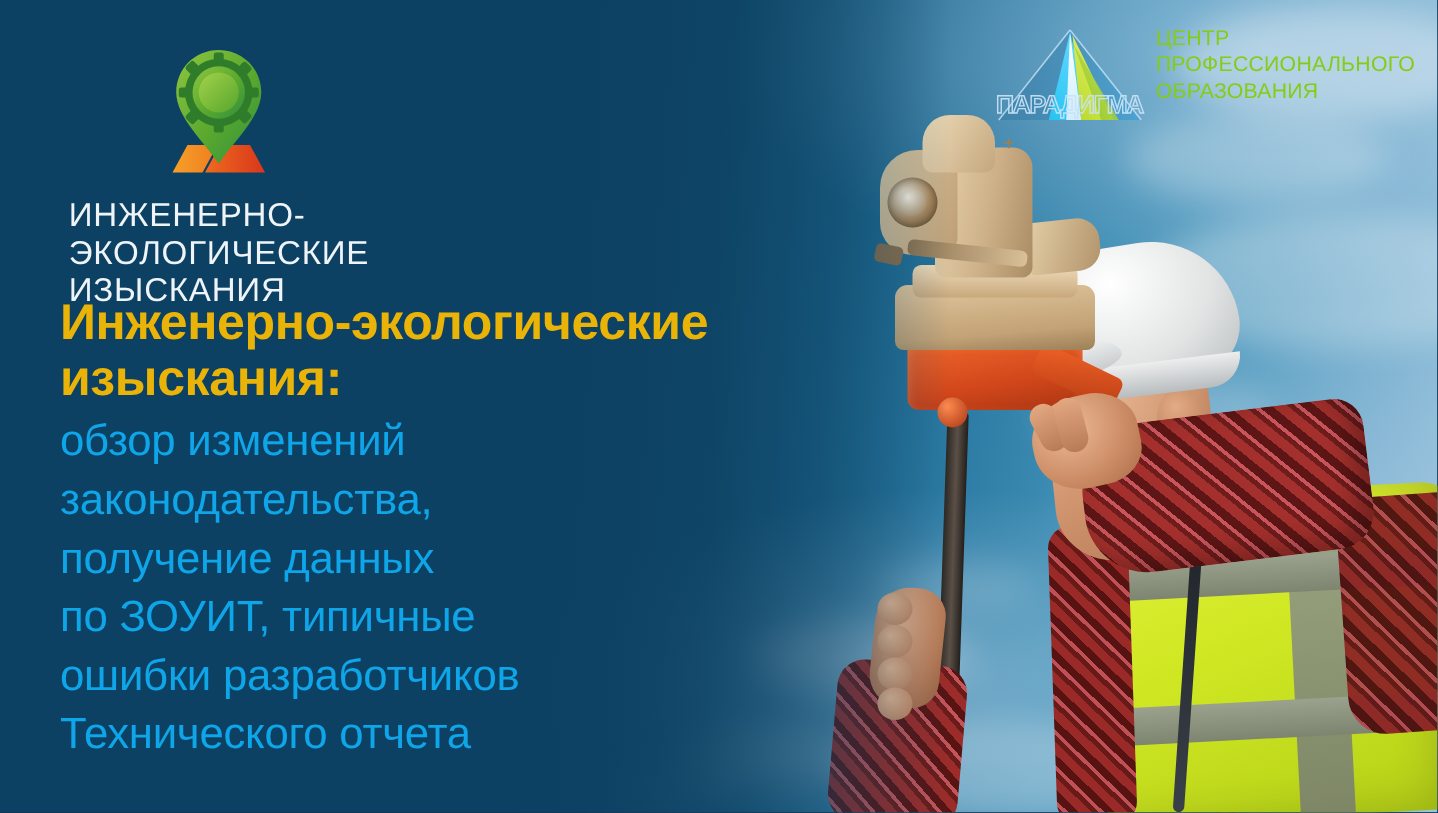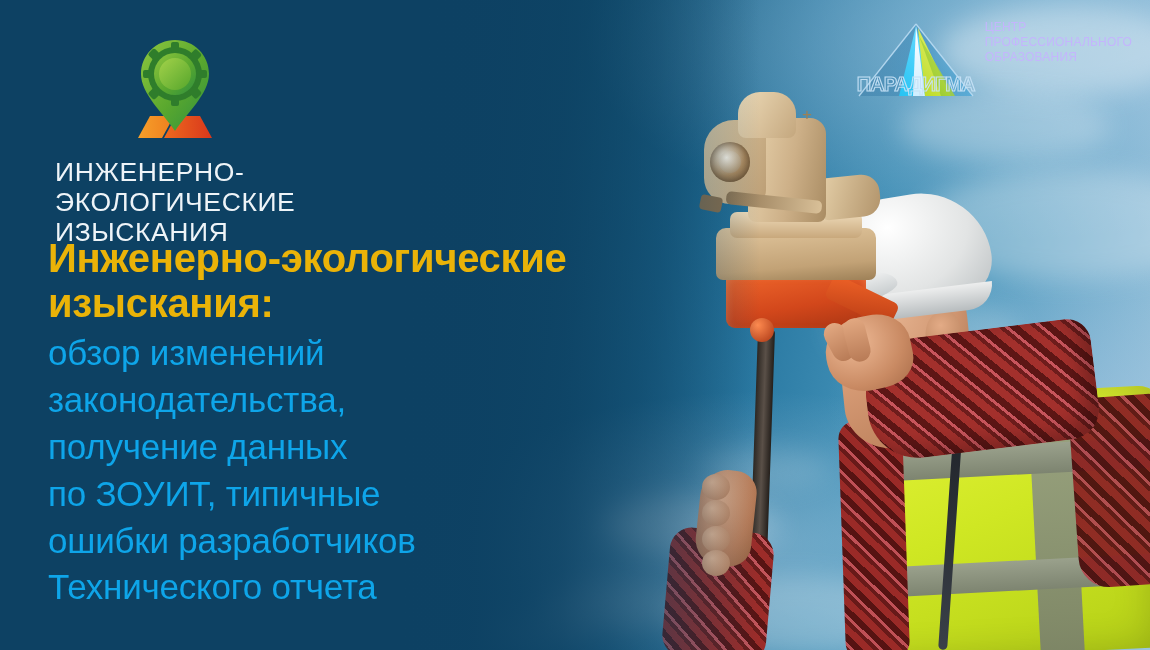--- a/index.html
+++ b/index.html
@@ -149,21 +149,21 @@
   .logo-left{position:absolute;left:55px;top:36px;display:flex;align-items:center;gap:17px;flex-direction:column;}
   .pin-wrap{position:relative;width:82px;height:104px;flex:0 0 auto;}
   .logo-left-text{font-size:26.5px;font-weight:400;line-height:1.135;letter-spacing:.6px;color:#eef4f8;white-space:pre-line;}
 
   
   .logo-right{position:absolute;right:18px;top:14px;display:flex;align-items:flex-start;gap:8px;}
   .pyr-wrap{position:relative;width:122px;height:82px;flex:0 0 auto;margin-top:4px;}
   .pyr-word{position:absolute;left:0;bottom:6px;width:122px;text-align:center;
     font-size:20px;font-weight:700;letter-spacing:-1px;color:transparent;
     -webkit-text-stroke:1.1px rgba(198,226,246,.95);line-height:1;}
-  .logo-right-text{font-size:12px;font-weight:400;line-height:1.24;letter-spacing:.2px;color:#c4b5fd;white-space:pre-line;margin-top:6px;}
+  .logo-right-text{font-size:17px;font-weight:400;line-height:1.24;letter-spacing:.2px;color:#84cc16;white-space:pre-line;margin-top:6px;}
 
   
   .kicker{position:absolute;left:50px;top:192px;font-size:19px;letter-spacing:1.6px;color:#eaf1f6;font-weight:400;}
   .headline{position:absolute;left:48px;top:236px;width:650px;
     font-size:40px;font-weight:700;line-height:1.13;color:#eab308;letter-spacing:-.3px;white-space:pre-line;}
   .subcopy{position:absolute;left:48px;top:330px;width:560px;
     font-size:35px;font-weight:400;line-height:1.34;color:#0ea5e9;letter-spacing:-.2px;white-space:pre-line;}
 </style>
 </head>
 <body>

